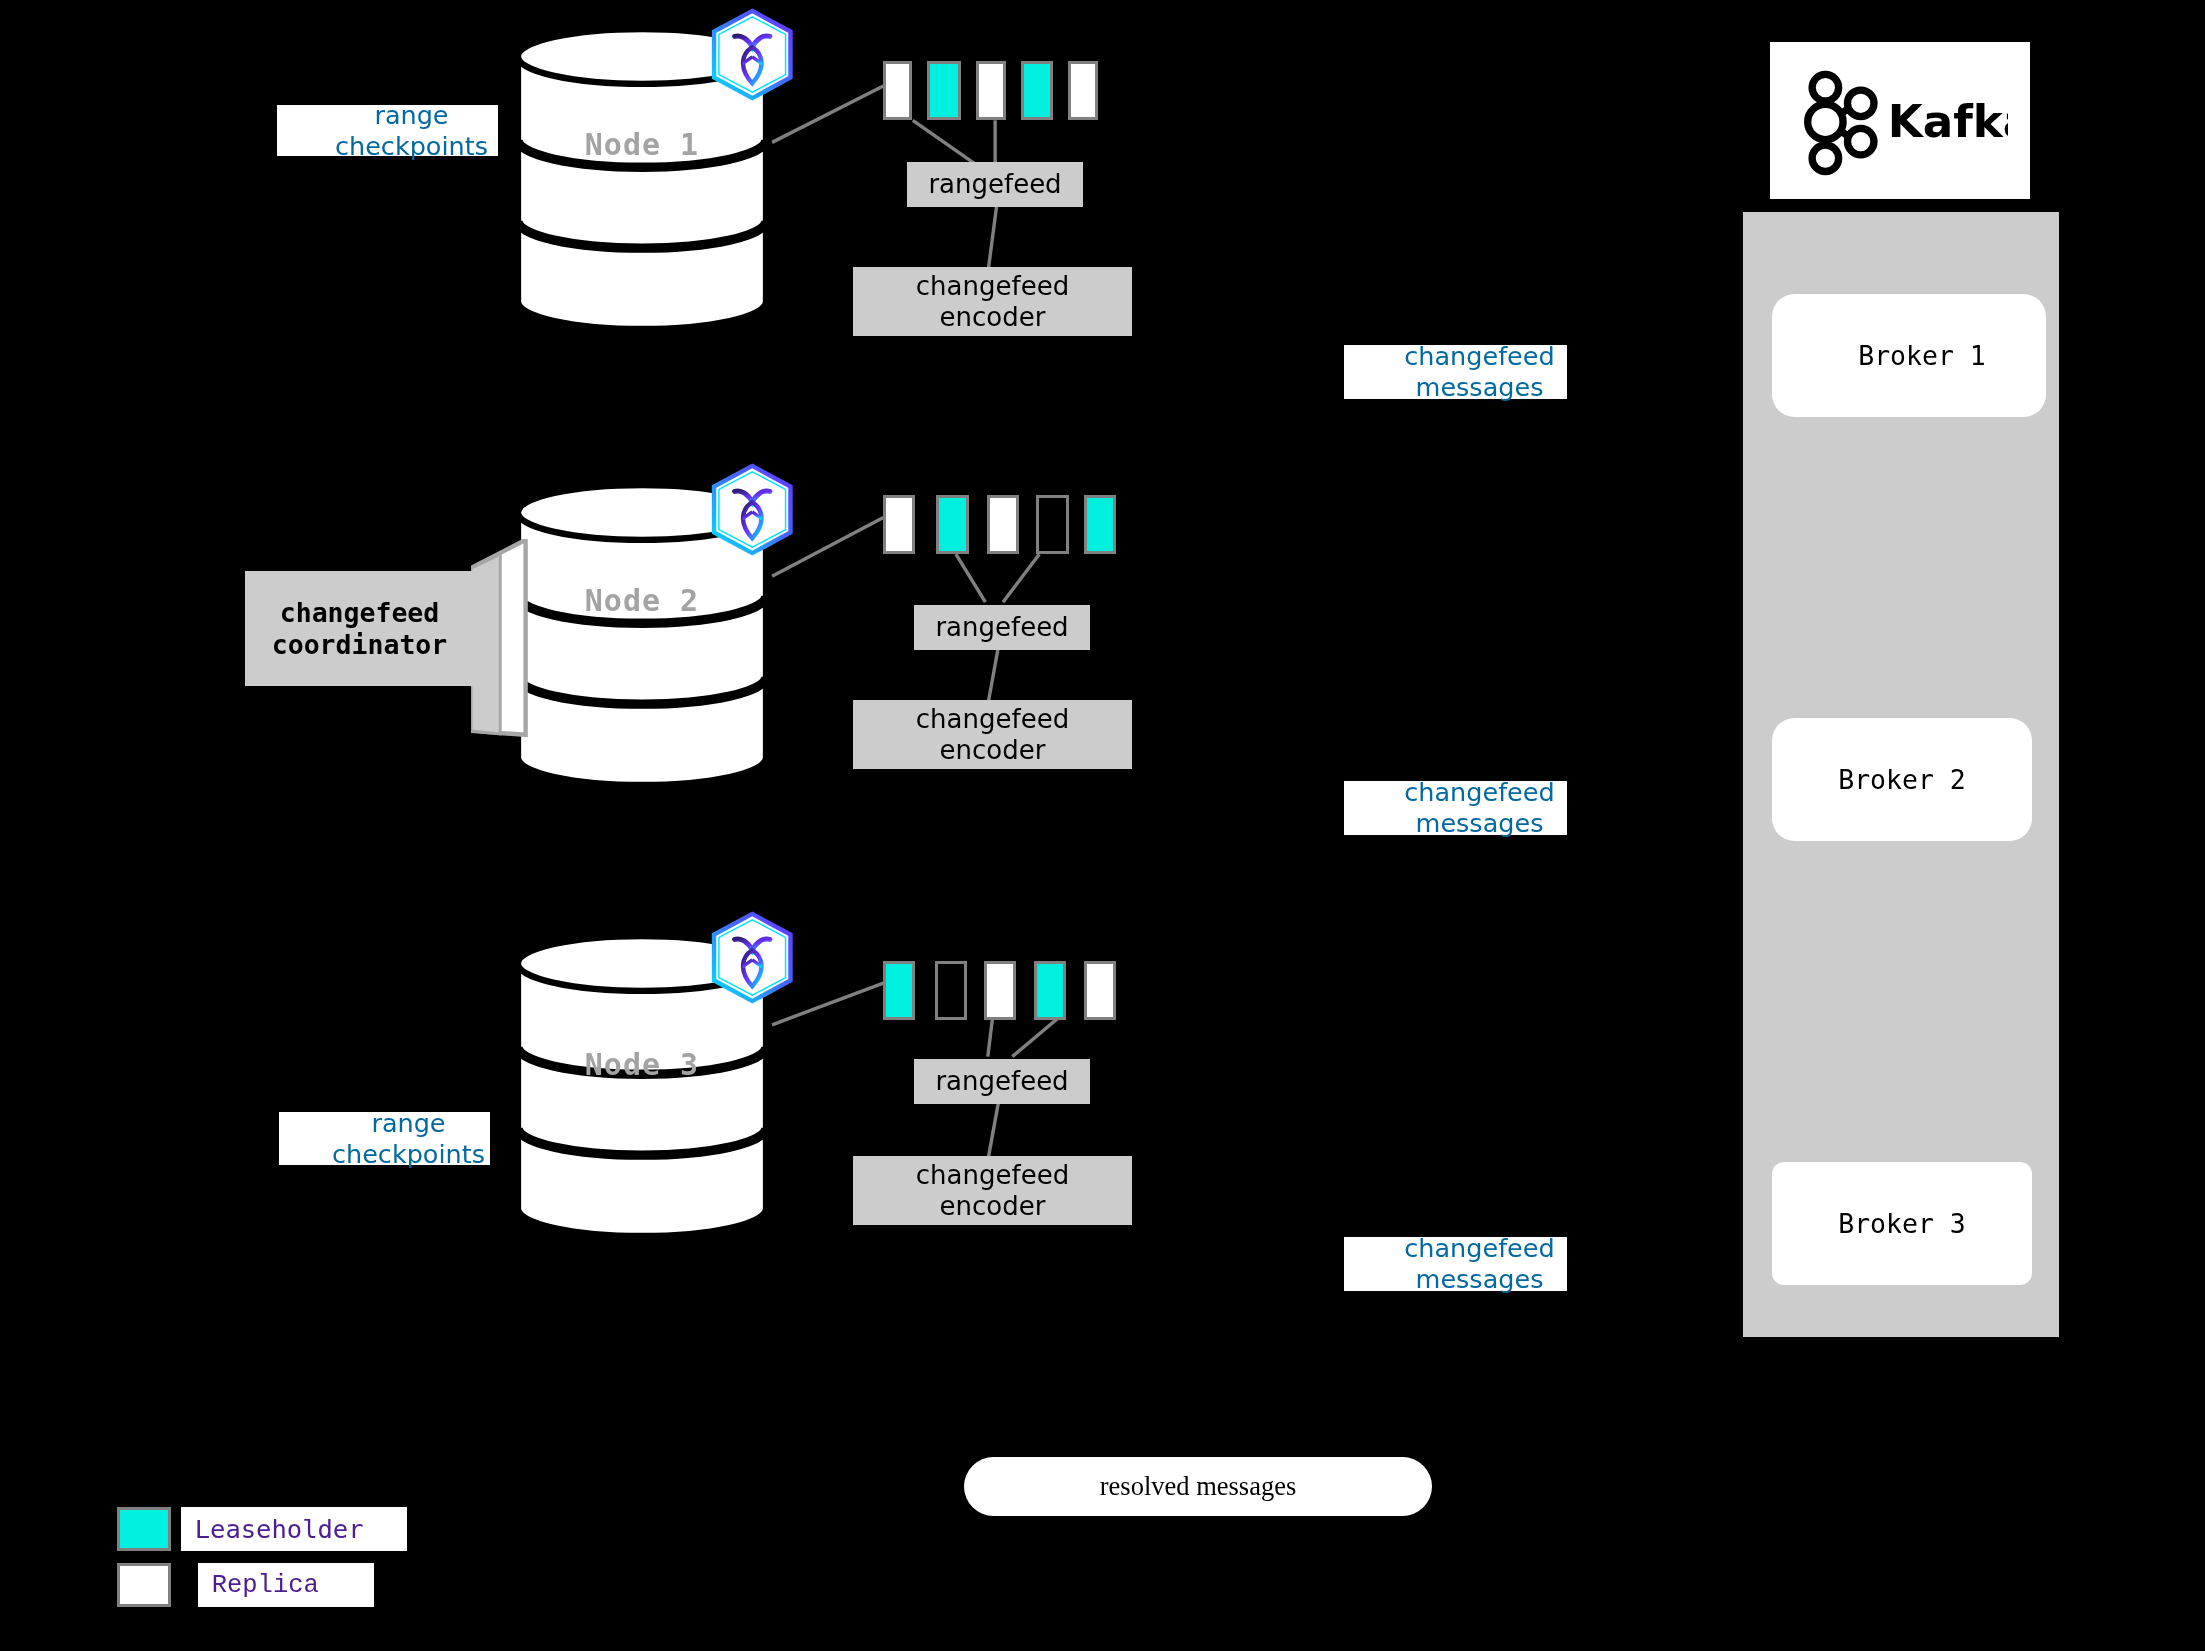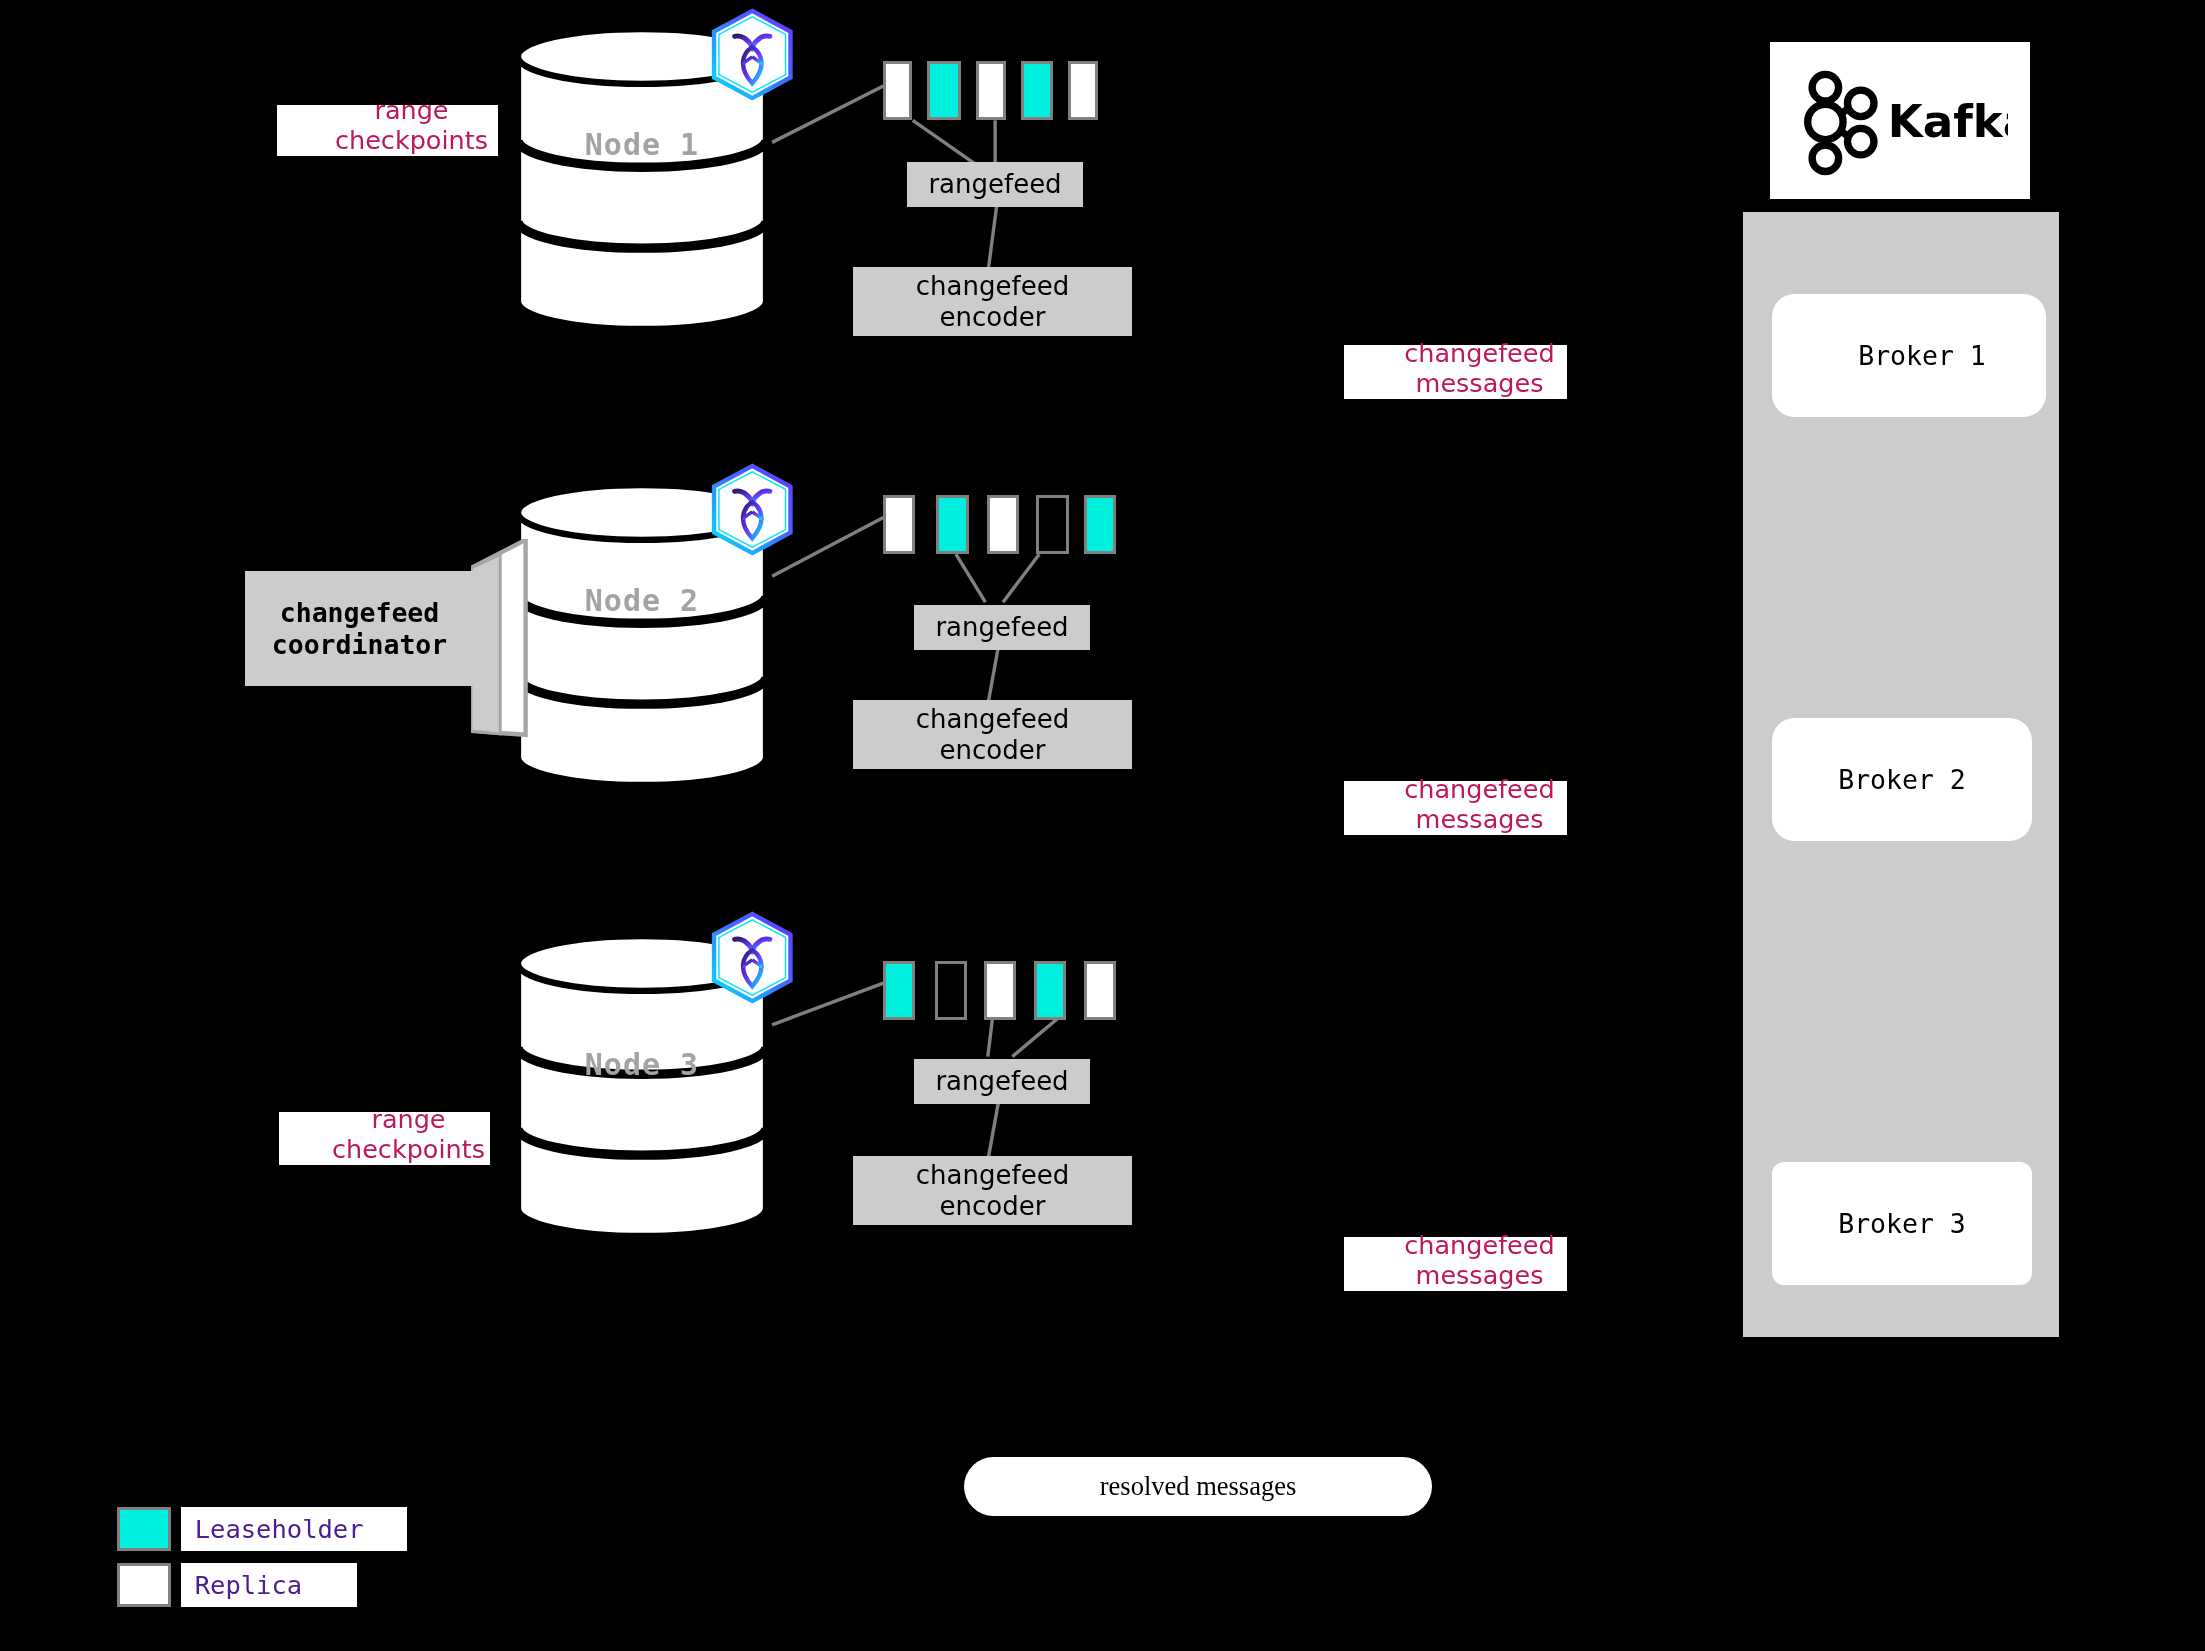--- a/index.html
+++ b/index.html
@@ -57,23 +57,23 @@
   .greybox.bold{
     font-family:"DejaVu Sans Mono", monospace;
     font-weight:bold;
     font-size:26.5px;
   }
 
   
   .whitebox{
     position:absolute;
     background:#ffffff;
-    color:#be185d;
-    display:flex;
-    align-items:flex-end;
+    color:#0369a1;
+    display:flex;
+    align-items:center;
     justify-content:center;
     text-align:center;
     font-family:"DejaVu Sans", sans-serif;
     font-size:25.5px;
     line-height:1.2;
     box-sizing:border-box;
     overflow:visible;
     padding-left:48px;
   }
   .whitebox span{display:block;white-space:pre-line;}
@@ -350,18 +350,18 @@
   <div class="broker" style="left:1772px;top:1162px;width:260px;height:123px;border-radius:12px;">
     <span>Broker 3</span>
   </div>
 
   <div class="legend-swatch" style="left:117px;top:1507px;width:54px;height:44px;background:#00f0e0;"></div>
   <div class="legend-label" style="left:181px;top:1507px;width:226px;height:44px;">
     <span>Leaseholder</span>
   </div>
 
   <div class="legend-swatch" style="left:117px;top:1563px;width:54px;height:44px;background:#ffffff;"></div>
-  <div class="legend-label" style="left:181px;top:1563px;width:176px;height:44px;">
+  <div class="legend-label" style="left:198px;top:1563px;width:176px;height:44px;font-family:Liberation Mono, monospace;">
     <span>Replica</span>
   </div>
 
 </div>
 
 
 </body></html>

